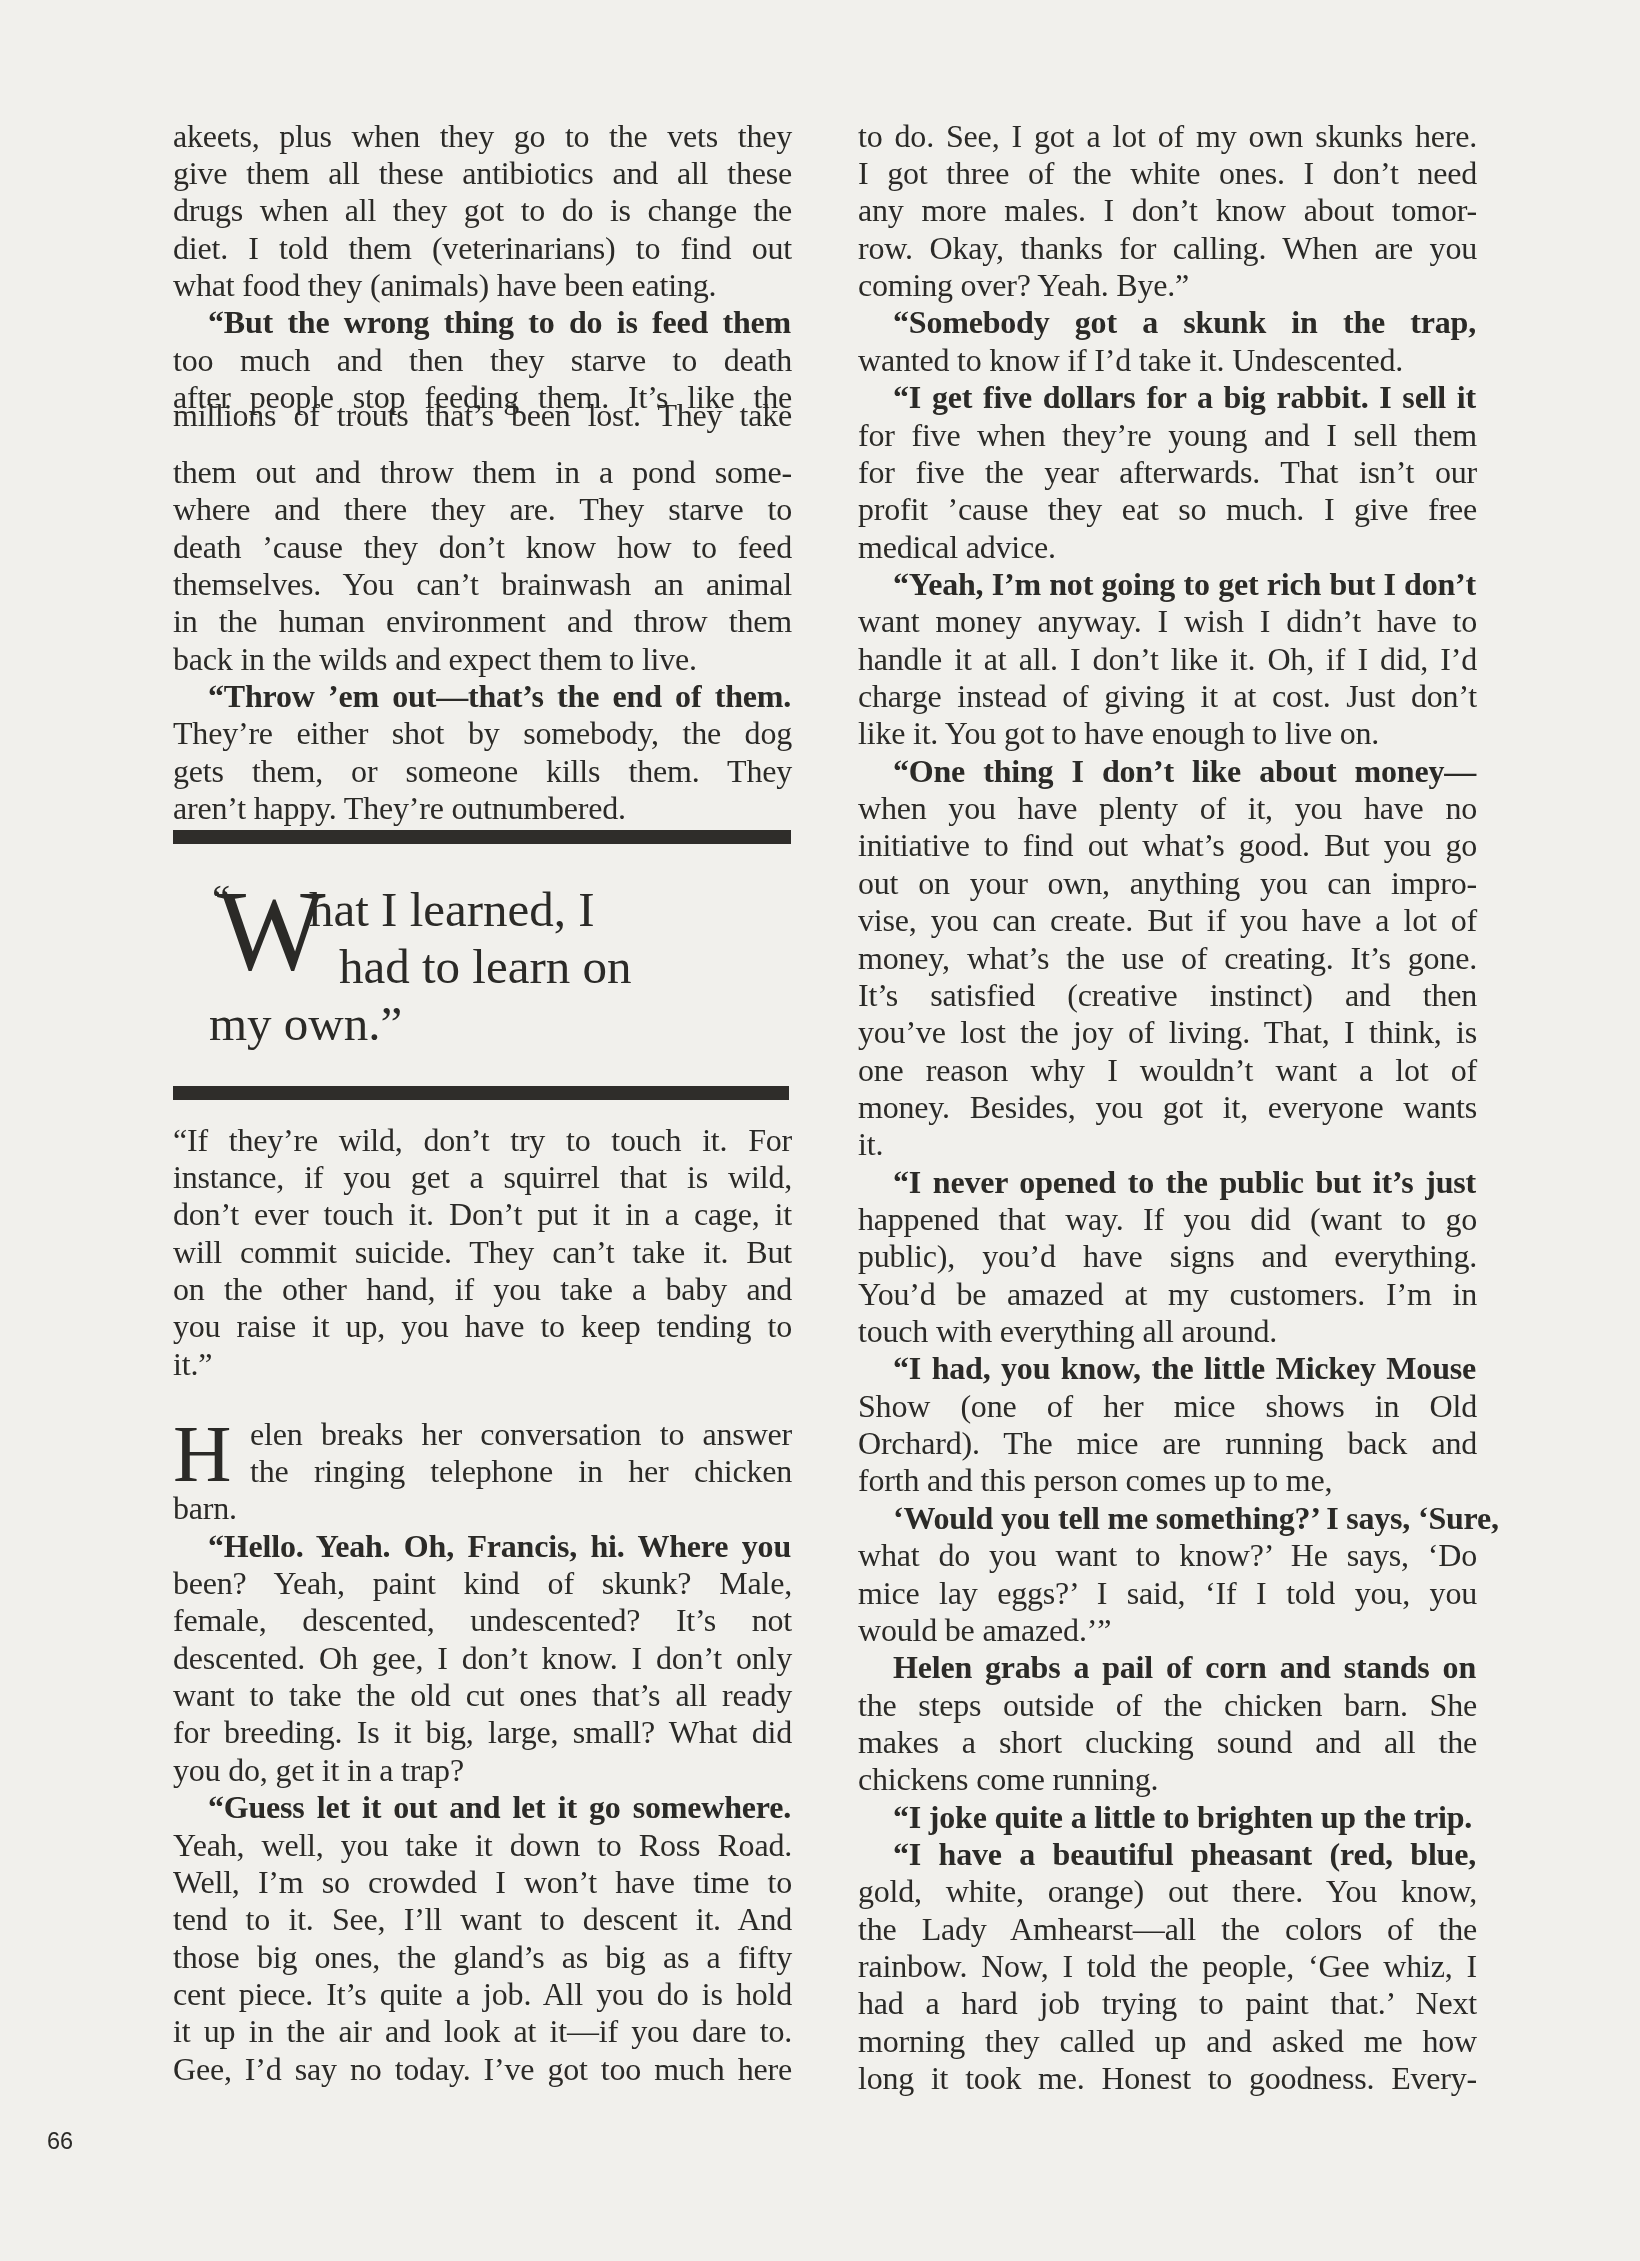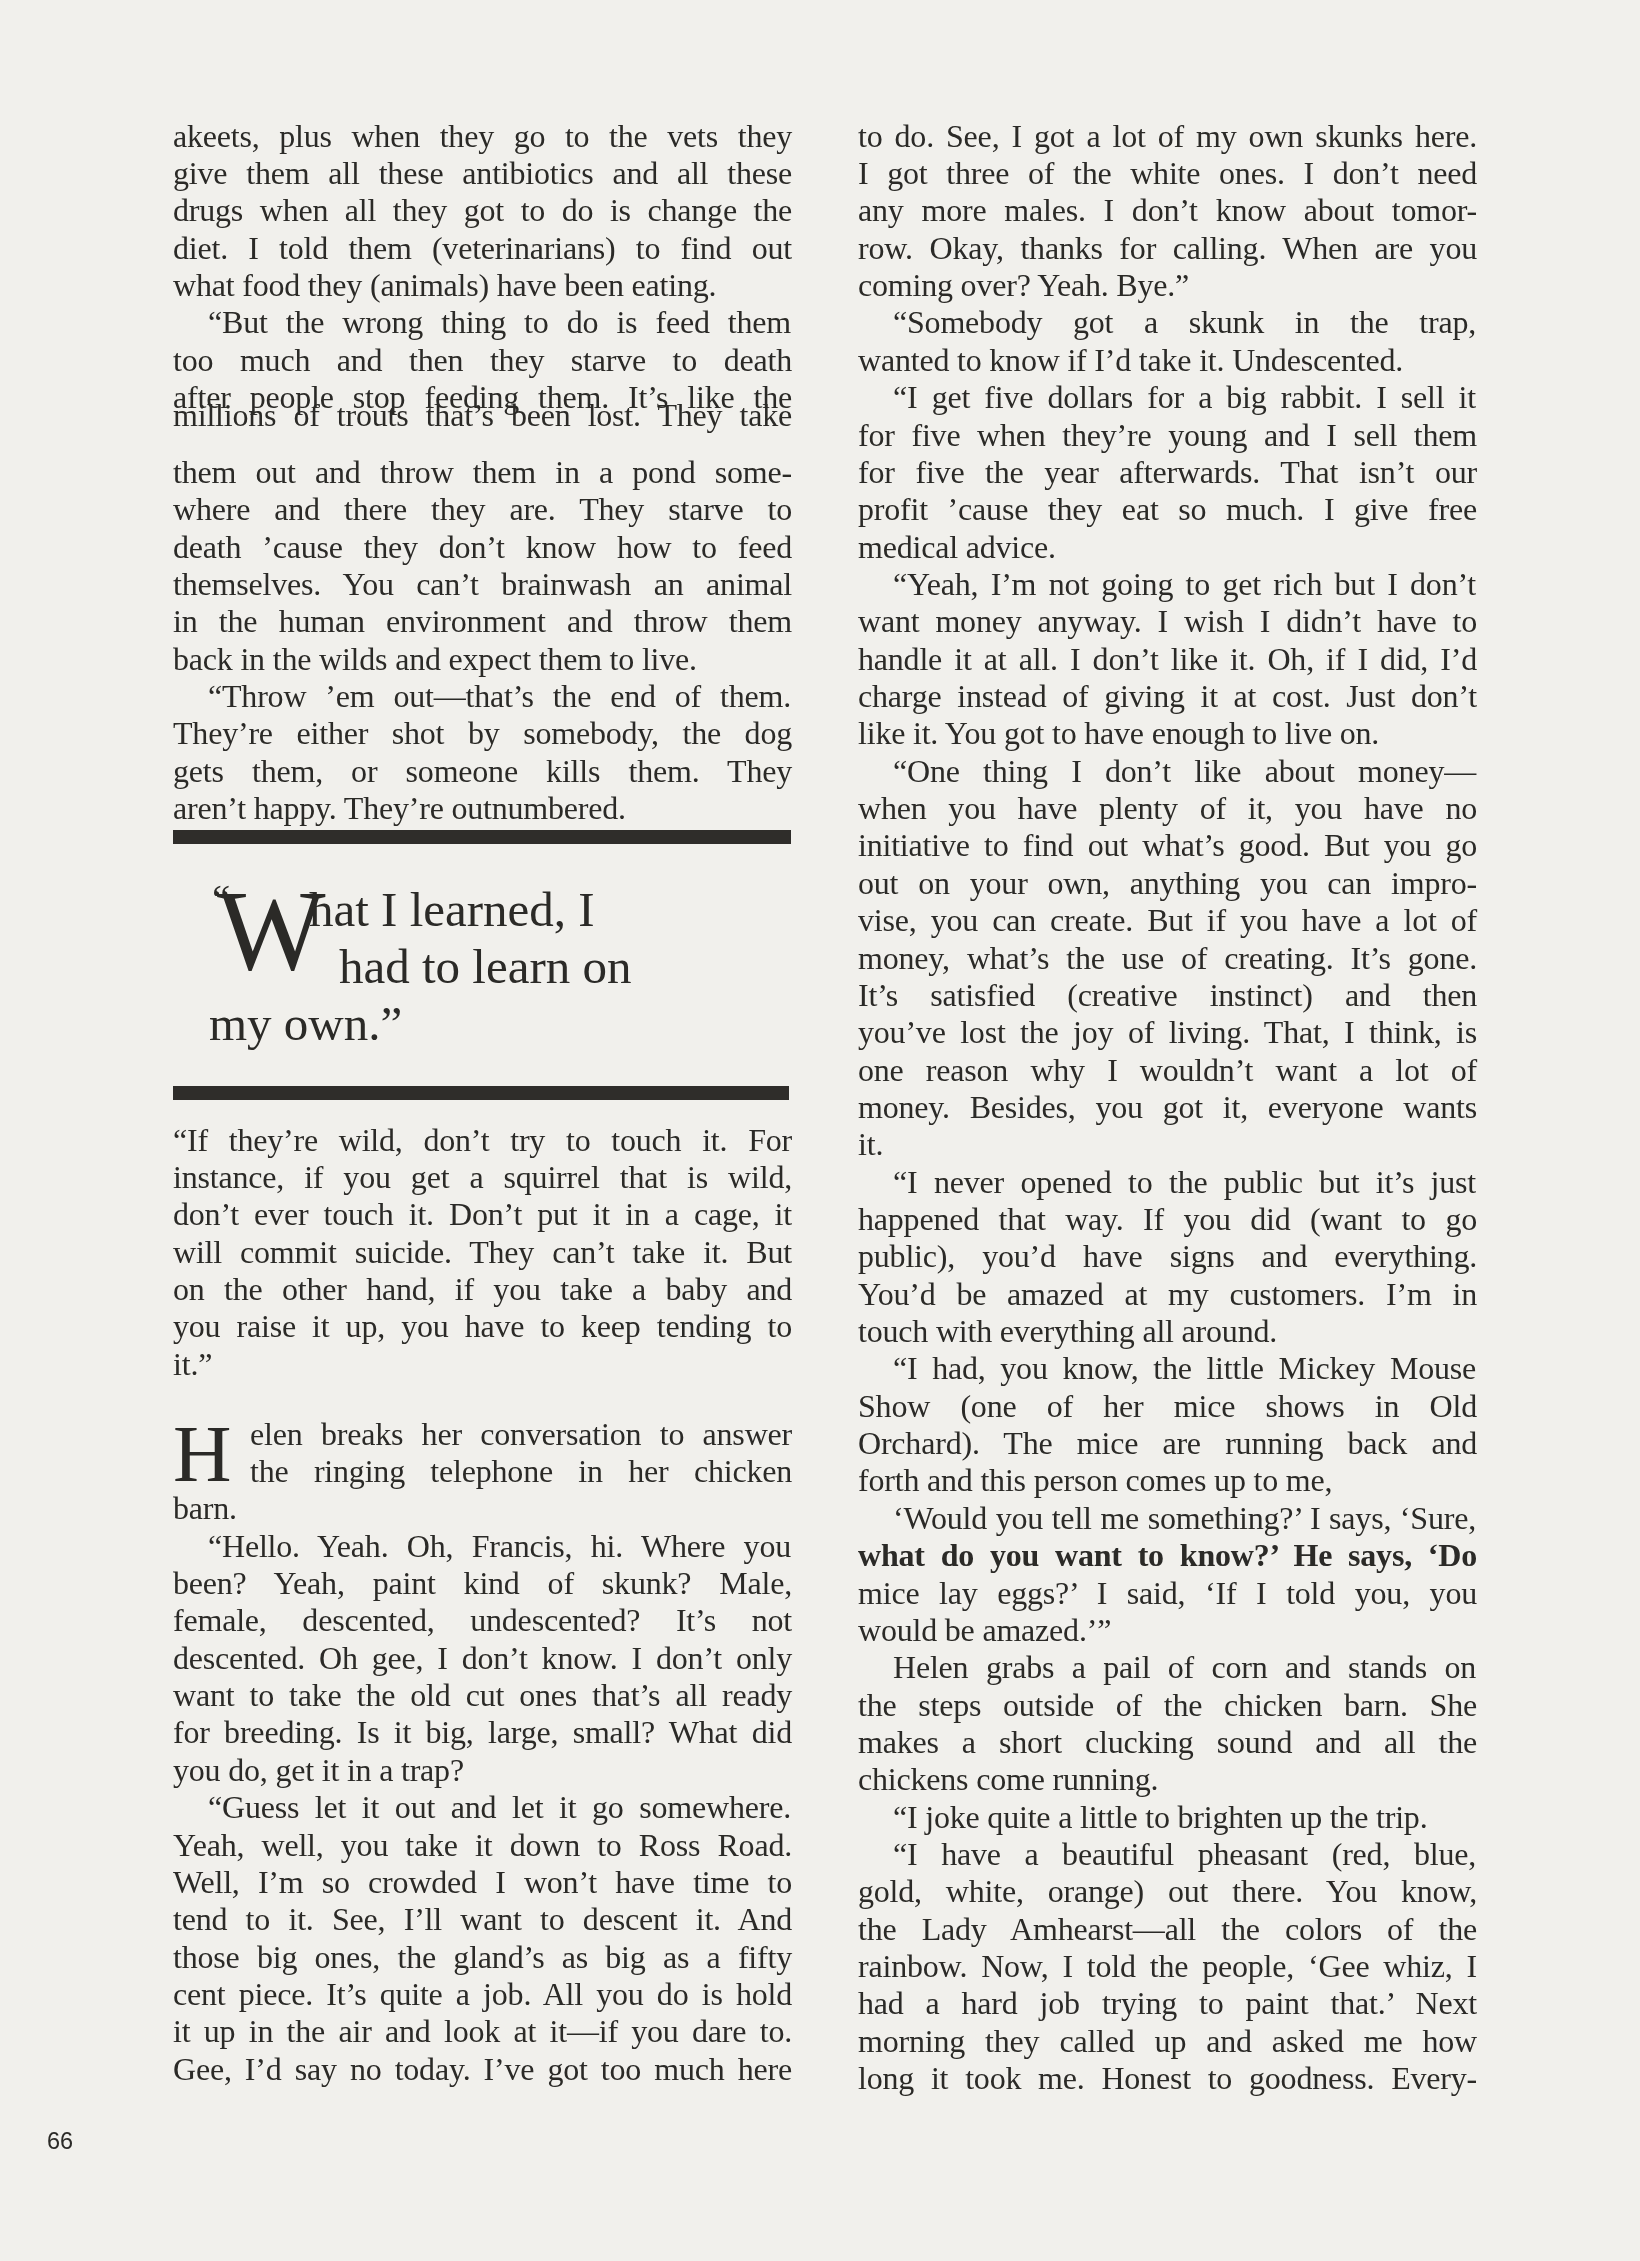--- a/index.html
+++ b/index.html
@@ -17,21 +17,21 @@
   .col-right { left: 858px; }
   .line {
     position: absolute; left: 0; width: 619px;
     font-size: 32px; line-height: 38px; height: 38px;
     white-space: nowrap;
     text-align: justify; text-align-last: justify;
     letter-spacing: -0.2px;
     transform-origin: left center;
   }
   .line.last { text-align-last: left; }
-  .line.indent { padding-left: 35px; width: 583px; }
+  .line.indent { padding-left: 35px; width: 583px; font-weight: bold; }
   .line.dropindent { padding-left: 77px; width: 542px; }
   .rule {
     position: absolute; height: 13.6px; background: #2f2d2a;
   }
   .pull {
     position: absolute; left: 173px; top: 850px; width: 619px; height: 226px;
   }
   .pull-bigW {
     position: absolute; left: 44px; top: 22.6px;
     font-size: 115px; line-height: 115px; font-weight: normal;
@@ -153,21 +153,21 @@
       <div class="line indent" style="top: 1163px;">“I never opened to the public but it’s just</div>
       <div class="line" style="top: 1200px;">happened that way. If you did (want to go</div>
       <div class="line" style="top: 1237px;">public), you’d have signs and everything.</div>
       <div class="line" style="top: 1275px;">You’d be amazed at my customers. I’m in</div>
       <div class="line last" style="top: 1312px;">touch with everything all around.</div>
       <div class="line indent" style="top: 1349px;">“I had, you know, the little Mickey Mouse</div>
       <div class="line" style="top: 1387px;">Show (one of her mice shows in Old</div>
       <div class="line" style="top: 1424px;">Orchard). The mice are running back and</div>
       <div class="line last" style="top: 1461px;">forth and this person comes up to me,</div>
       <div class="line indent" style="top: 1499px;">‘Would you tell me something?’ I says, ‘Sure,</div>
-      <div class="line" style="top: 1536px; font-weight: bold;">what do you want to know?’ He says, ‘Do</div>
+      <div class="line" style="top: 1536px;">what do you want to know?’ He says, ‘Do</div>
       <div class="line" style="top: 1574px;">mice lay eggs?’ I said, ‘If I told you, you</div>
       <div class="line last" style="top: 1611px;">would be amazed.’”</div>
       <div class="line indent" style="top: 1648px;">Helen grabs a pail of corn and stands on</div>
       <div class="line" style="top: 1686px;">the steps outside of the chicken barn. She</div>
       <div class="line" style="top: 1723px;">makes a short clucking sound and all the</div>
       <div class="line last" style="top: 1760px;">chickens come running.</div>
       <div class="line indent last" style="top: 1798px;">“I joke quite a little to brighten up the trip.</div>
       <div class="line indent" style="top: 1835px;">“I have a beautiful pheasant (red, blue,</div>
       <div class="line" style="top: 1872px;">gold, white, orange) out there. You know,</div>
       <div class="line" style="top: 1910px;">the Lady Amhearst—all the colors of the</div>

